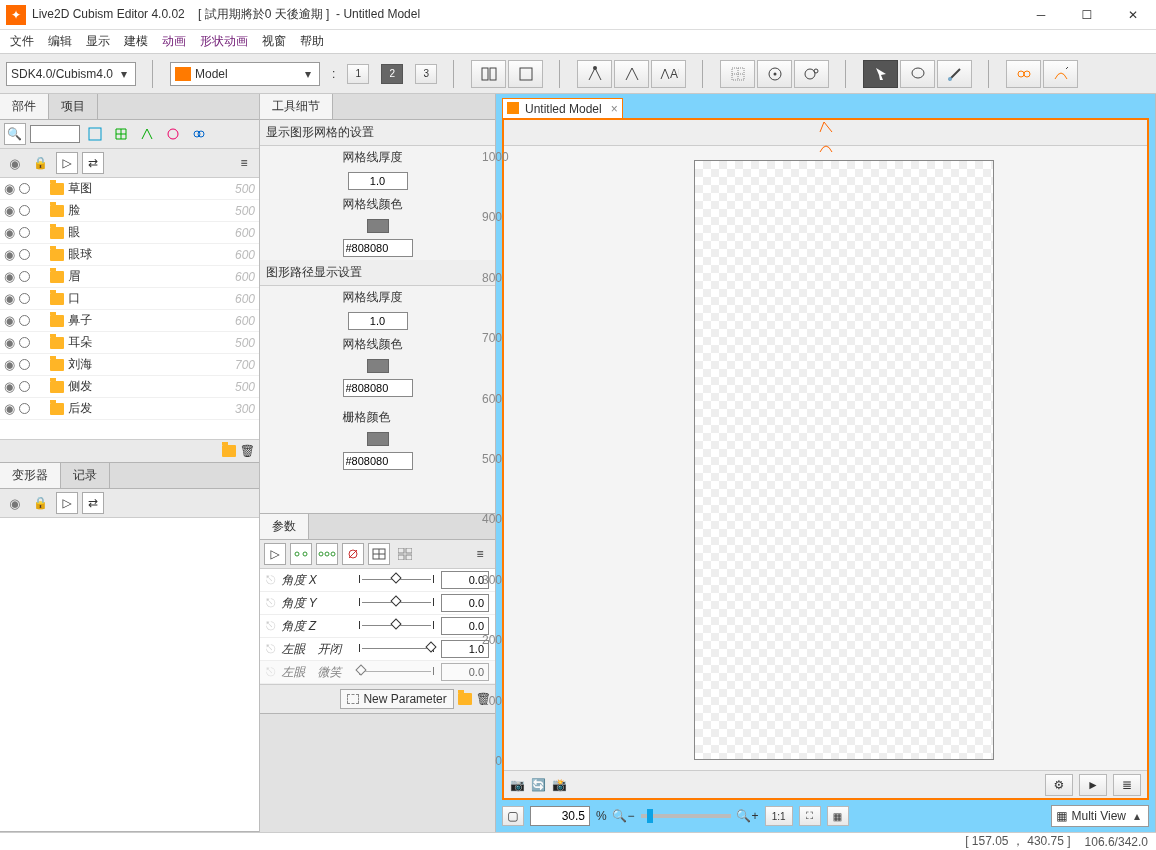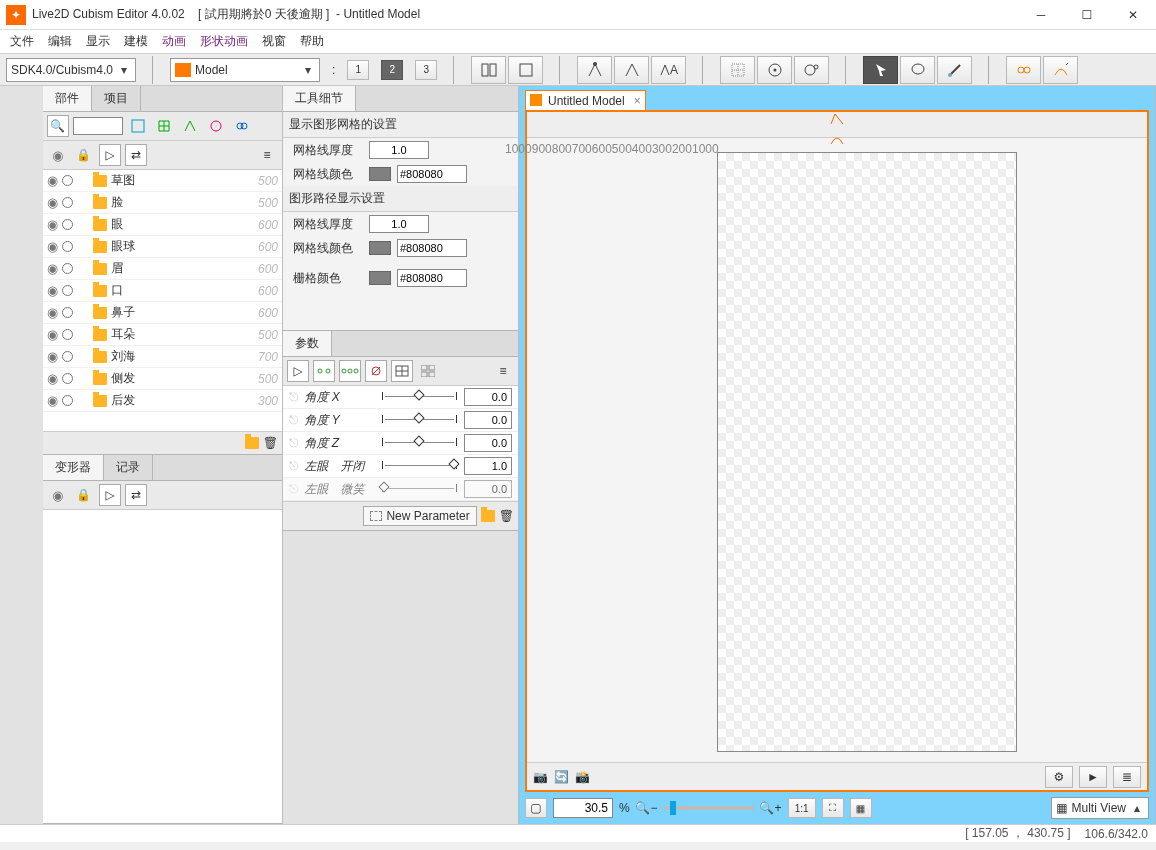--- a/index.html
+++ b/index.html
@@ -5,51 +5,51 @@
 * { box-sizing: border-box; font-family: "Segoe UI", Tahoma, sans-serif; font-size: 12px; }
 html, body { margin:0; padding:0; width:1156px; height:850px; background:#f0f0f0; overflow:hidden; color:#333;}
 .titlebar { height:30px; background:#fff; display:flex; align-items:center; border-bottom:1px solid #ddd; }
 .titlebar .ico { width:20px; height:20px; margin:0 6px; background:#ff6a00; display:flex; align-items:center; justify-content:center; color:#fff;}
 .titlebar .ttext { flex:1; white-space:pre; }
 .winbtns { display:flex; }
 .winbtn { width:46px; height:30px; display:flex; align-items:center; justify-content:center; }
 .menubar { height:24px; background:#fff; display:flex; align-items:center; padding:0 4px; gap:2px; border-bottom:1px solid #d0d0d0;}
 .menuitem { padding:2px 6px; }
 .menuitem.dis { color:#701a75; }
-.toolbar { height:32px; background:#ececec; display:flex; align-items:center; padding:10px 6px; gap:12px; border-bottom:1px solid #c8c8c8;}
+.toolbar { height:40px; background:#ececec; display:flex; align-items:center; padding:10px 6px; gap:12px; border-bottom:1px solid #c8c8c8;}
 .tool-sep { width:2px; height:28px; border-left:1px solid #aaa; margin:0 4px;}
 .combo { height:24px; border:1px solid #999; background:#fff; display:flex; align-items:center; padding:0 4px; gap:4px;}
 .combo .drop { width:14px; text-align:center; color:#444;}
 .tbtn { width:35px; height:28px; border:1px solid #b8b8b8; background:linear-gradient(#fdfdfd,#e8e8e8); display:flex; align-items:center; justify-content:center;}
 .tbtn.small{width:22px;height:20px;font-size:10px;}
 .tbtn.dark{background:#666; color:#fff; border-color:#555;}
 .tgroup { display:flex; gap:2px; align-items:center;}
 
 .body { display:flex; height:calc(850px - 30px - 24px - 40px - 18px); }
 .col { display:flex; flex-direction:column; border-right:1px solid #bcbcbc; background:#e2e2e2;}
-.col.a { width:283px;padding-left:43px;}
+.col.a { width:260px;}
 .col.b { width:236px;}
 .col.c { flex:1; position:relative;}
 
 .tabs { display:flex; background:#dcdcdc; border-bottom:1px solid #b4b4b4;}
 .tab { padding:4px 12px; background:#dcdcdc; border-right:1px solid #b4b4b4;}
 .tab.active{ background:#f5f5f5;}
 .panel { background:#f3f3f3; border-bottom:1px solid #b4b4b4; display:flex; flex-direction:column; min-height:0;}
 .panel .bar { display:flex; align-items:center; gap:4px; padding:3px 4px; background:#eaeaea; border-bottom:1px solid #ccc;}
 .ibtn { width:22px; height:22px; display:flex; align-items:center; justify-content:center; border:1px solid transparent;}
 .ibtn.box{border:1px solid #aaa; background:#fff;}
 .tree { flex:1; overflow:auto; background:#fff;}
 .trow { display:flex; align-items:center; height:22px; padding:0 4px; gap:4px; border-bottom:1px solid #f0f0f0;}
 .trow .v { color:#bbb; margin-left:auto; font-style:italic;}
 .folder{ width:14px;height:12px; background:#ffb526; border-radius:1px; position:relative; flex:none;}
 .folder::before{content:"";position:absolute;top:-3px;left:0;width:6px;height:3px;background:#ffb526;}
 .eye{ color:#777; font-size:13px;}
 .ring{ width:11px;height:11px;border:1.5px solid #777;border-radius:50%; flex:none;}
 .sect-head { background:#eee; padding:4px 6px; font-size:12px; border-bottom:1px solid #ccc;}
-.fieldrow { display:flex; align-items:center; gap:6px; padding:3px 10px;}
+.fieldrow { display:flex; align-items:center; gap:6px; padding:3px 10px;flex-direction:column;}
 .fieldrow label{ width:70px; }
 .numbox { width:60px; height:18px; border:1px solid #888; background:#fff; text-align:center; font-size:11px;}
 .swatch { width:22px; height:14px; border:1px solid #666; background:#808080;}
 
 .params .prow { display:flex; align-items:center; gap:6px; padding:2px 6px; border-bottom:1px solid #eee; background:#fff;}
 .prow .pin{color:#ccc;}
 .prow .plabel{width:70px; text-align:left;font-style:italic;}
 .prow .slider{ flex:1; height:10px; position:relative;}
 .prow .slider .track{position:absolute;left:4px;right:4px;top:4px;height:1px;background:#888;}
 .prow .slider .t1{position:absolute;top:0;width:1px;height:8px;background:#333;}
@@ -58,21 +58,21 @@
 .panel-footer{display:flex;align-items:center;gap:4px;padding:4px;background:#eaeaea;border-top:1px solid #ccc;justify-content:flex-end;}
 .newparam{display:flex;align-items:center;gap:4px;border:1px solid #aaa;padding:2px 6px;background:#f8f8f8;}
 
 .canvas-wrap{position:relative; flex:1; background:#7dd3fc;}
 .doc-tab{position:absolute; left:6px; top:4px; background:#fff; border:1px solid #ff7a00; border-bottom:none; padding:3px 20px 3px 22px;}
 .doc-tab .dcl{position:absolute;right:4px;top:3px;color:#888;}
 .doc-tab .dico{position:absolute;left:4px;top:3px;width:12px;height:12px;background:#ff8a00;}
 .doc-frame{position:absolute; left:6px; right:6px; top:24px; bottom:32px; border:2px solid #ff7a00; background:#f4f4f4;}
 .doc-toolbar{height:26px;background:#eee;border-bottom:1px solid #ccc;display:flex;align-items:center;padding:0 6px;gap:6px;flex-direction:column;}
 .solo{border:1px solid #aaa; padding:1px 10px; background:#f8f8f8; color:#888;}
-.ruler-v{position:absolute;left:-22px;top:30px;width:20px;text-align:right;color:#888;font-size:10px;display:flex;flex-direction:row;justify-content:space-between;height:calc(100% - 60px);}
+.ruler-v{position:absolute;left:-22px;top:30px;width:20px;text-align:right;color:#888;font-size:10px;display:flex;flex-direction:column;justify-content:space-between;height:calc(100% - 60px);}
 .artboard{position:absolute; left:190px; top:40px; width:300px; height:600px; border:1px solid #888;
   background-image:linear-gradient(45deg,#eee 25%,transparent 25%),linear-gradient(-45deg,#eee 25%,transparent 25%),linear-gradient(45deg,transparent 75%,#eee 75%),linear-gradient(-45deg,transparent 75%,#eee 75%);
   background-color:#fff; background-size:16px 16px; background-position:0 0,0 8px,8px -8px,-8px 0;}
 .doc-bottom{position:absolute;left:0;right:0;bottom:0;height:28px;background:#eee;border-top:1px solid #ccc;display:flex;align-items:center;padding:0 6px;gap:6px;}
 .rec{width:12px;height:12px;background:#f22;border-radius:50%;}
 
 .zoombar{position:absolute;left:6px;right:6px;bottom:2px;height:28px;display:flex;align-items:center;gap:6px;}
 .zoom-input{width:60px;height:20px;border:1px solid #888;background:#fff;text-align:right;padding-right:4px;}
 .zslider{flex:0 0 90px;height:4px;background:#bbb;position:relative;}
 .zslider .zh{position:absolute;left:6px;top:-5px;width:6px;height:14px;background:#0aa3e6;}

